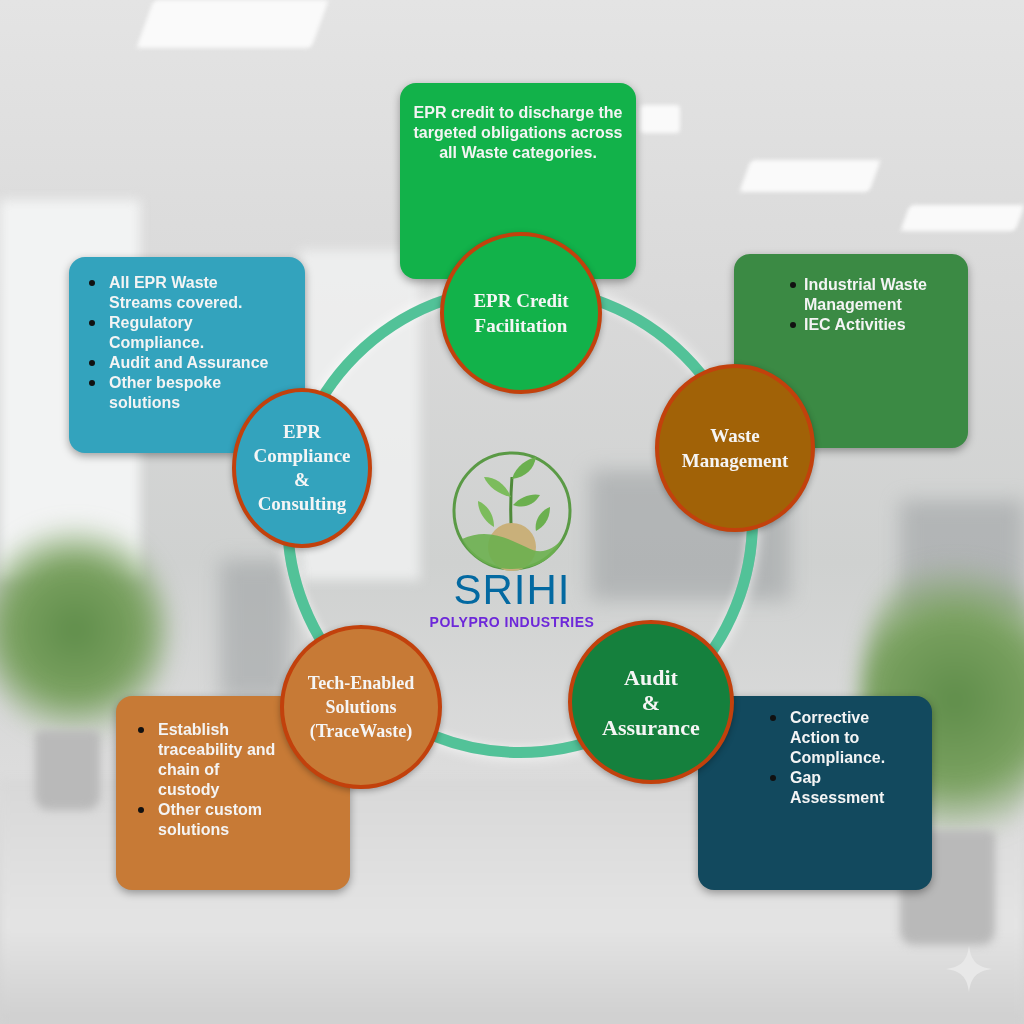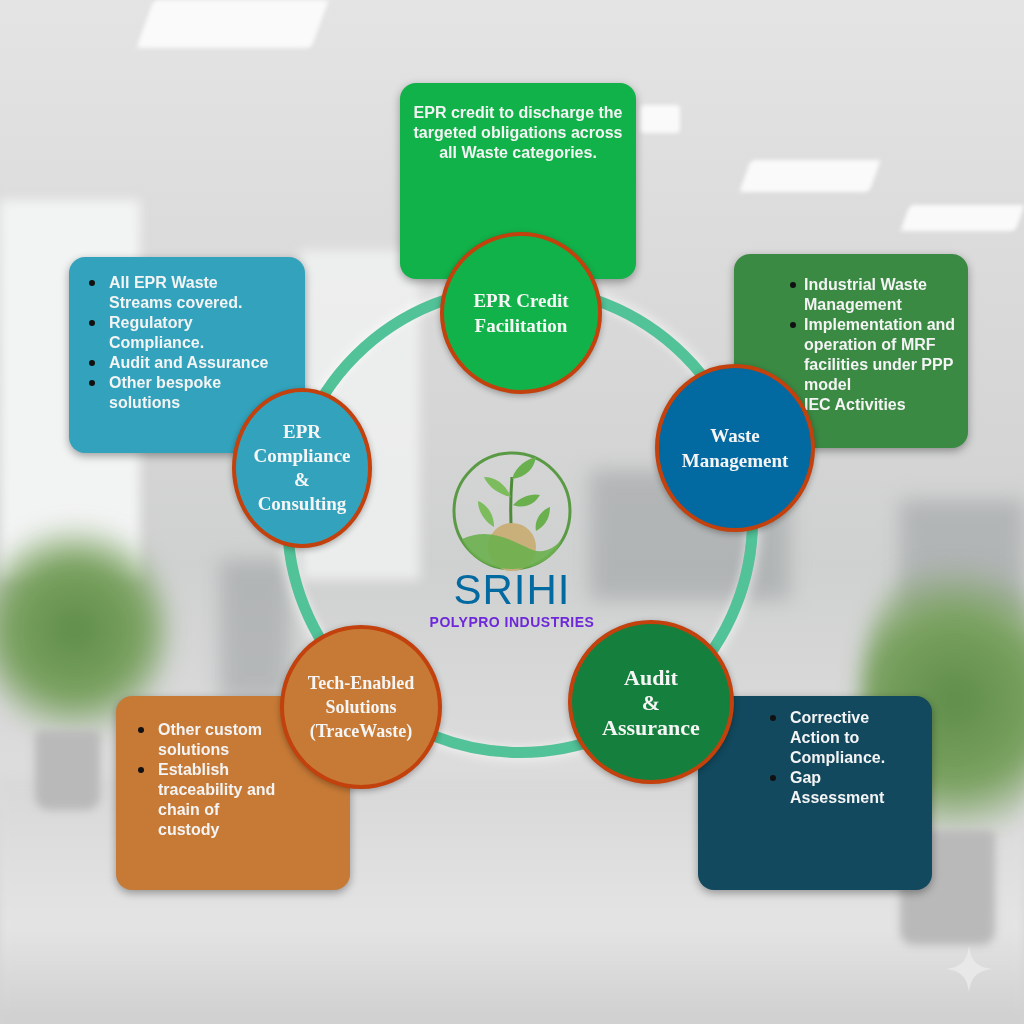--- a/index.html
+++ b/index.html
@@ -60,29 +60,28 @@
     <li style="width:150px;">All EPR Waste Streams covered.</li>
     <li style="width:130px;">Regulatory Compliance.</li>
     <li>Audit and Assurance</li>
     <li style="width:150px;">Other bespoke solutions</li>
   </ul>
 </div>
 
 <div class="card" style="left:734px;top:254px;width:234px;height:194px;background:#3b8a44;padding:21px 6px 0 46px;">
   <ul>
     <li style="padding-left:24px;">Industrial Waste Management</li>
-    <li style="padding-left:24px;">Implementation and operation of MRF facilities under PPP model</li>
     <li style="padding-left:24px;">IEC Activities</li>
   </ul>
 </div>
 
 <div class="card" style="left:116px;top:696px;width:234px;height:194px;background:#c77a36;padding:24px 8px 0 12px;">
   <ul>
+    <li style="width:120px;">Establish traceability and chain of custody</li>
     <li style="width:140px;">Other custom solutions</li>
-    <li style="width:120px;">Establish traceability and chain of custody</li>
   </ul>
 </div>
 
 <div class="card" style="left:698px;top:696px;width:234px;height:194px;background:#12495e;padding:12px 8px 0 62px;">
   <ul>
     <li style="width:125px;">Corrective Action to Compliance.</li>
     <li style="width:120px;">Gap Assessment</li>
   </ul>
 </div>
 
@@ -91,21 +90,21 @@
 Facilitation</span>
 </div>
 
 <div class="circle" style="left:232px;top:388px;width:140px;height:160px;background:#33a3bd;font-size:19px;line-height:24px;border-radius:50%;">
   <span>EPR
 Compliance
 &amp;
 Consulting</span>
 </div>
 
-<div class="circle" style="left:655px;top:364px;width:160px;height:168px;background:#0369a1;font-size:19px;line-height:25px;">
+<div class="circle" style="left:655px;top:364px;width:160px;height:168px;background:#a16207;font-size:19px;line-height:25px;">
   <span>Waste
 Management</span>
 </div>
 
 <div class="circle" style="left:280px;top:625px;width:162px;height:164px;background:#c77a36;font-size:18px;line-height:24px;">
   <span>Tech-Enabled
 Solutions
 (TraceWaste)</span>
 </div>
 

